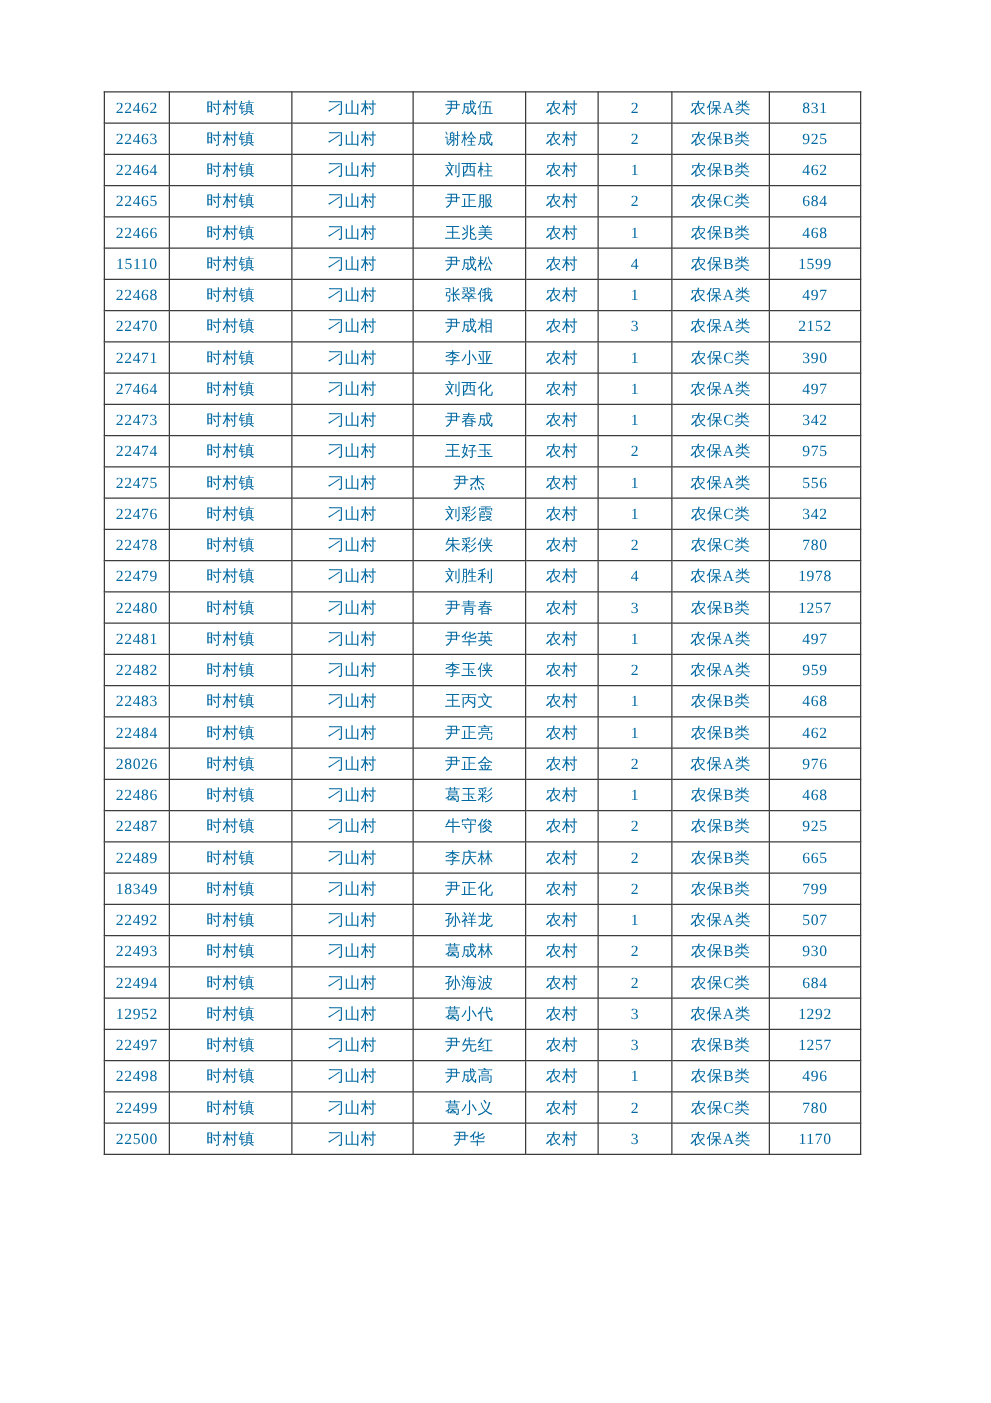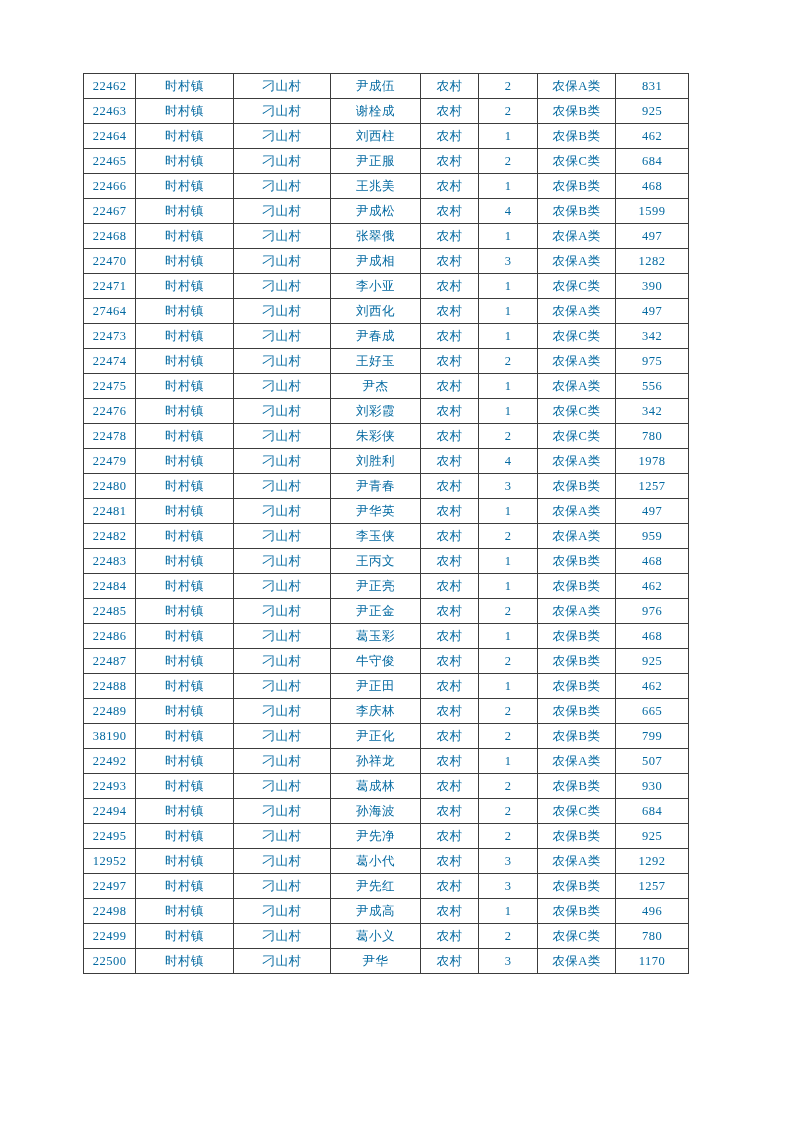--- a/index.html
+++ b/index.html
@@ -107,21 +107,21 @@
           <td>22466</td>
           <td>时村镇</td>
           <td>刁山村</td>
           <td>王兆美</td>
           <td>农村</td>
           <td>1</td>
           <td>农保B类</td>
           <td>468</td>
         </tr>
         <tr>
-          <td>22467</td>
+          <td>15110</td>
           <td>时村镇</td>
           <td>刁山村</td>
           <td>尹成松</td>
           <td>农村</td>
           <td>4</td>
           <td>农保B类</td>
           <td>1599</td>
         </tr>
         <tr>
           <td>22468</td>
@@ -134,21 +134,21 @@
           <td>497</td>
         </tr>
         <tr>
           <td>22470</td>
           <td>时村镇</td>
           <td>刁山村</td>
           <td>尹成相</td>
           <td>农村</td>
           <td>3</td>
           <td>农保A类</td>
-          <td>1282</td>
+          <td>2152</td>
         </tr>
         <tr>
           <td>22471</td>
           <td>时村镇</td>
           <td>刁山村</td>
           <td>李小亚</td>
           <td>农村</td>
           <td>1</td>
           <td>农保C类</td>
           <td>390</td>
@@ -267,21 +267,21 @@
           <td>22484</td>
           <td>时村镇</td>
           <td>刁山村</td>
           <td>尹正亮</td>
           <td>农村</td>
           <td>1</td>
           <td>农保B类</td>
           <td>462</td>
         </tr>
         <tr>
-          <td>22485</td>
+          <td>28026</td>
           <td>时村镇</td>
           <td>刁山村</td>
           <td>尹正金</td>
           <td>农村</td>
           <td>2</td>
           <td>农保A类</td>
           <td>976</td>
         </tr>
         <tr>
           <td>22486</td>
@@ -297,41 +297,31 @@
           <td>22487</td>
           <td>时村镇</td>
           <td>刁山村</td>
           <td>牛守俊</td>
           <td>农村</td>
           <td>2</td>
           <td>农保B类</td>
           <td>925</td>
         </tr>
         <tr>
-          <td>22488</td>
-          <td>时村镇</td>
-          <td>刁山村</td>
-          <td>尹正田</td>
-          <td>农村</td>
-          <td>1</td>
-          <td>农保B类</td>
-          <td>462</td>
-        </tr>
-        <tr>
           <td>22489</td>
           <td>时村镇</td>
           <td>刁山村</td>
           <td>李庆林</td>
           <td>农村</td>
           <td>2</td>
           <td>农保B类</td>
           <td>665</td>
         </tr>
         <tr>
-          <td>38190</td>
+          <td>18349</td>
           <td>时村镇</td>
           <td>刁山村</td>
           <td>尹正化</td>
           <td>农村</td>
           <td>2</td>
           <td>农保B类</td>
           <td>799</td>
         </tr>
         <tr>
           <td>22492</td>
@@ -355,30 +345,20 @@
         </tr>
         <tr>
           <td>22494</td>
           <td>时村镇</td>
           <td>刁山村</td>
           <td>孙海波</td>
           <td>农村</td>
           <td>2</td>
           <td>农保C类</td>
           <td>684</td>
-        </tr>
-        <tr>
-          <td>22495</td>
-          <td>时村镇</td>
-          <td>刁山村</td>
-          <td>尹先净</td>
-          <td>农村</td>
-          <td>2</td>
-          <td>农保B类</td>
-          <td>925</td>
         </tr>
         <tr>
           <td>12952</td>
           <td>时村镇</td>
           <td>刁山村</td>
           <td>葛小代</td>
           <td>农村</td>
           <td>3</td>
           <td>农保A类</td>
           <td>1292</td>

